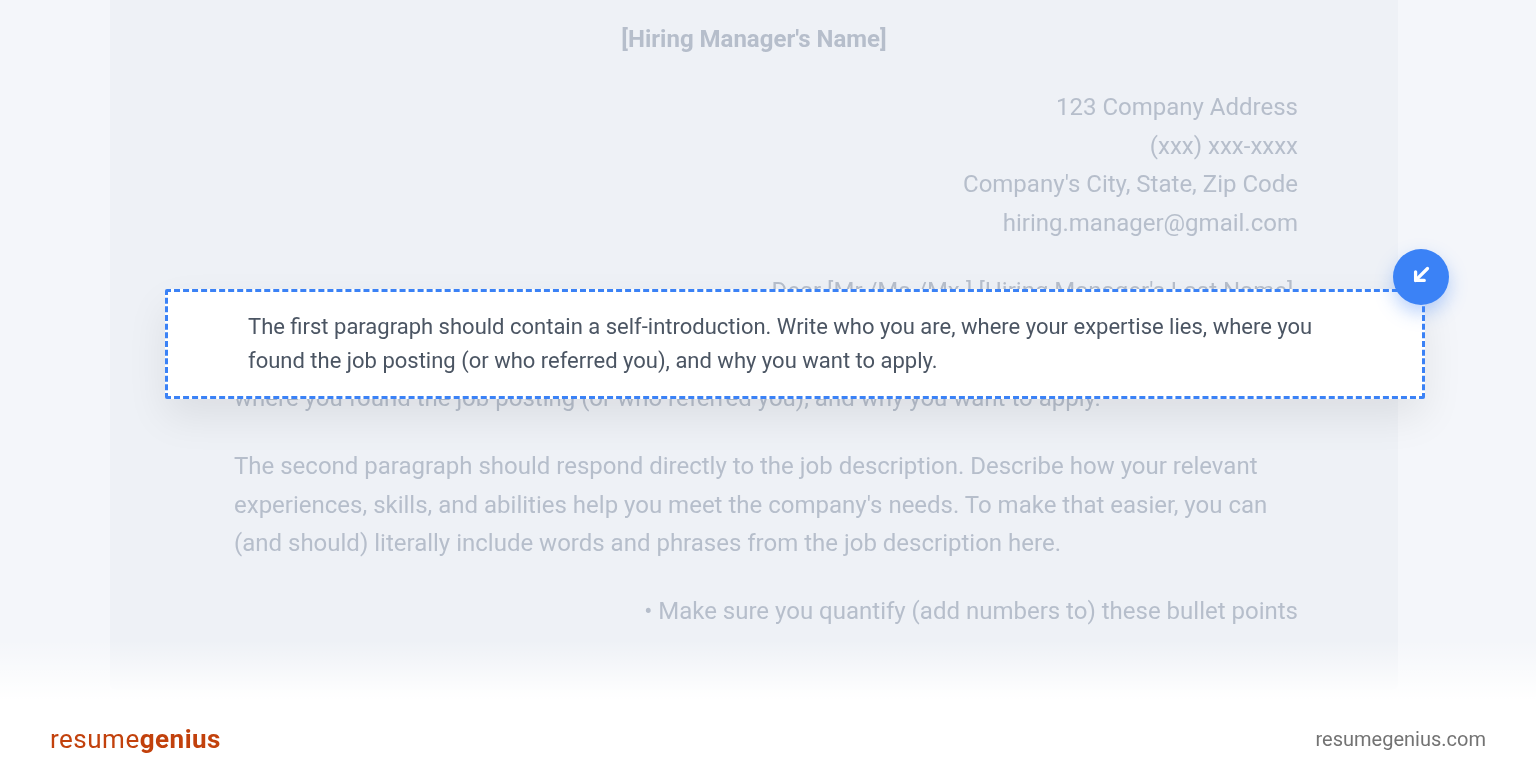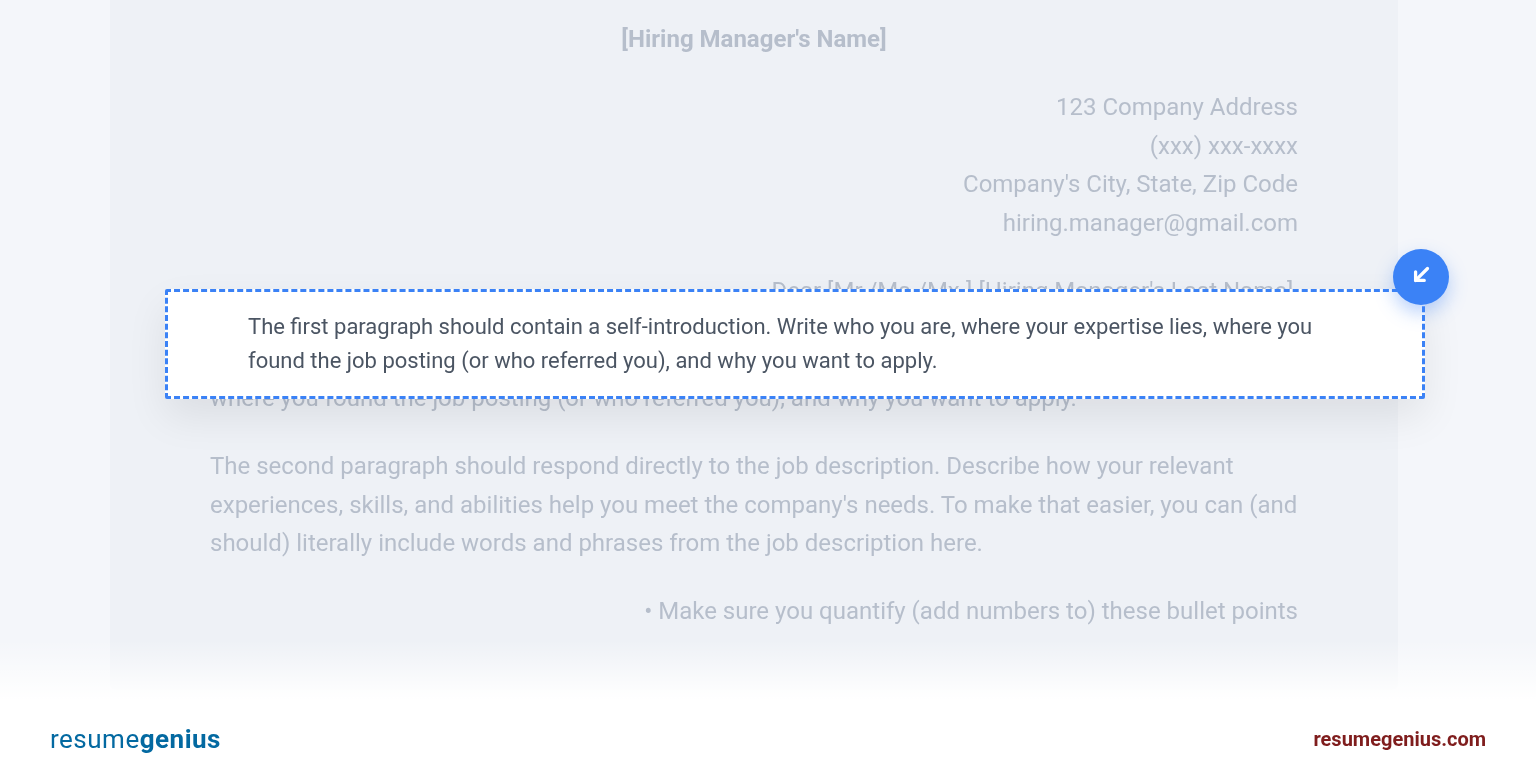--- a/index.html
+++ b/index.html
@@ -20,21 +20,21 @@
     font-size: 24px;
     line-height: 1.6;
     overflow: hidden;
   }
   .page .heading {
     font-weight: 700;
     margin-bottom: 30px;
     text-align: center;
   }
   .page .block { margin-bottom: 30px; text-align: right; }
-  .page .para { margin-bottom: 30px; }
+  .page .para { margin-bottom: 30px; margin-left: 24px; }
 
   
   .callout-wrap {
     position: absolute;
     left: 165px;
     top: 289px;
     width: 1260px;
     height: 110px;
     z-index: 50;
   }
@@ -88,28 +88,27 @@
     background: #ffffff;
     display: flex;
     align-items: center;
     justify-content: space-between;
     padding: 0 50px;
     z-index: 70;
   }
   .logo {
     font-size: 26px;
     font-weight: 400;
-    color: #0369a1;
+    color: #c2410c;
     letter-spacing: 0.5px;
   }
   .logo .bold { font-weight: 700; }
   .site {
     font-size: 20px;
-    color: #7f1d1d;
-    font-weight: bold;
+    color: #737373;
   }
 </style>
 </head>
 <body>
 
 <div class="page">
   <div class="heading">[Hiring Manager's Name]</div>
 
   <div class="block">
     <div>123 Company Address</div>

